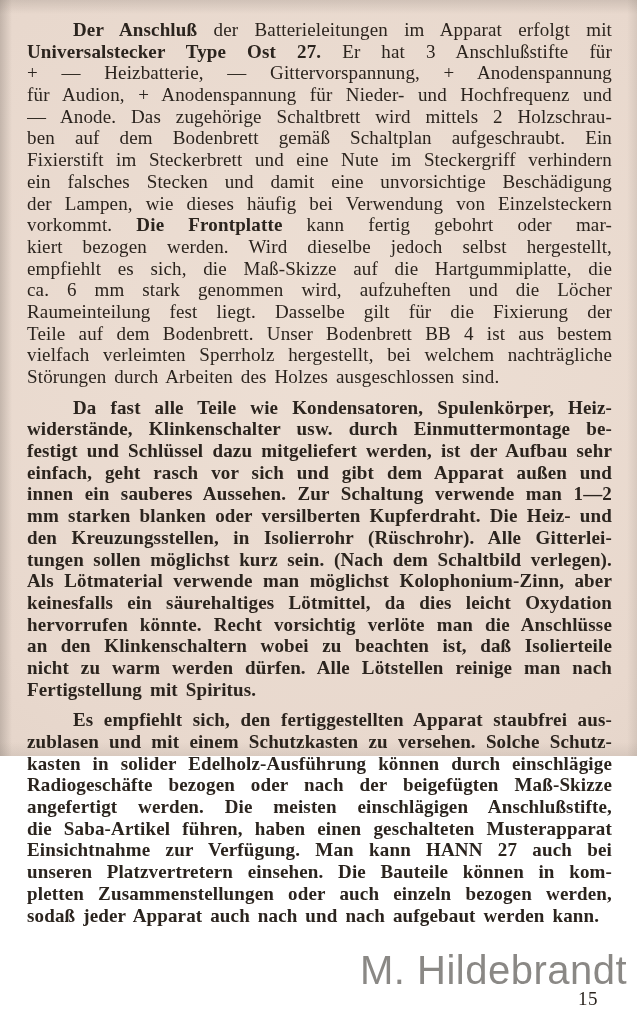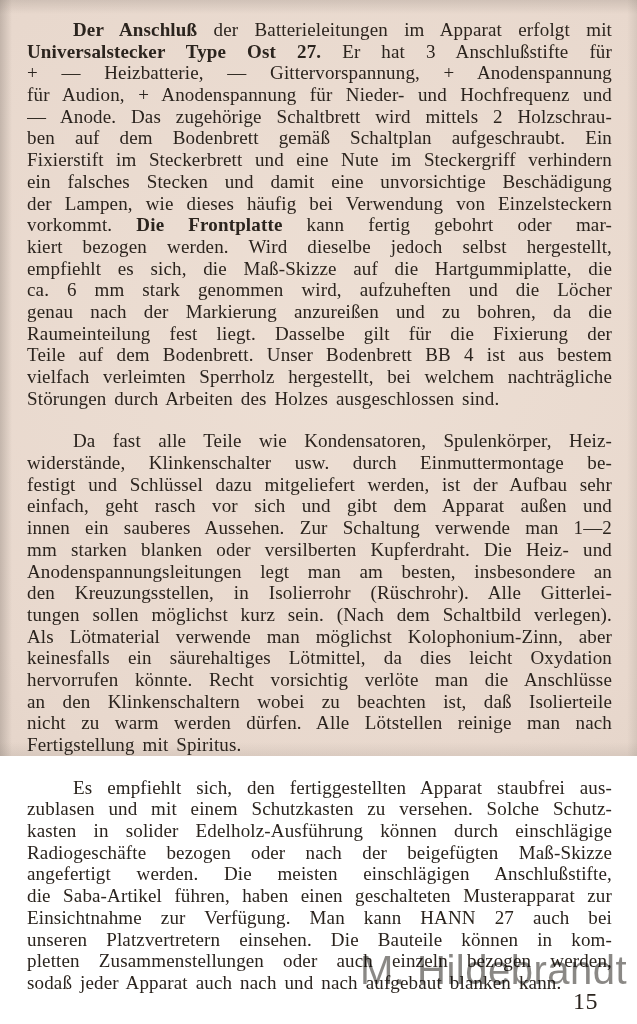--- a/index.html
+++ b/index.html
@@ -23,21 +23,21 @@
       linear-gradient(270deg, rgba(110,100,92,0.14) 0px, rgba(110,100,92,0.0) 10px),
       linear-gradient(0deg, rgba(110,100,92,0.12) 0px, rgba(110,100,92,0.0) 14px),
       radial-gradient(ellipse 130% 105% at 52% 45%, #eddfd4 0%, var(--paper) 55%, #e0d0c5 85%, #d6c6bb 100%);
   }
   .text-block {
     position: absolute;
     left: 27px;
     top: 19px;
     width: 585px;
   }
-  .paragraph + .paragraph { margin-top: 21px; }
+  .paragraph + .paragraph { margin-top: 9px; font-weight: bold; }
   .line {
     font-size: 19px;
     line-height: 21.7px;
     height: 21.7px;
     overflow: hidden;
     text-align: justify;
     text-align-last: justify;
     word-spacing: 2px;
     letter-spacing: 0.15px;
   }
@@ -54,21 +54,21 @@
     color: var(--wm);
     opacity: 0.72;
     mix-blend-mode: multiply;
     letter-spacing: 0.5px;
     white-space: nowrap;
   }
   .page-number {
     position: absolute;
     right: 39px;
     top: 988px;
-    font-size: 24px;
+    font-size: 19px;
     letter-spacing: 0.5px;
   }
 </style>
 </head>
 <body>
 
 <div class="page">
   <div class="text-block">
       <div class="paragraph">
         <div class="line first"><span class="bold">Der Anschluß</span><span> der Batterieleitungen im Apparat erfolgt mit</span></div>
@@ -77,51 +77,49 @@
         <div class="line"><span>für Audion, + Anodenspannung für Nieder- und Hochfrequenz und</span></div>
         <div class="line"><span>— Anode. Das zugehörige Schaltbrett wird mittels 2 Holzschrau-</span></div>
         <div class="line"><span>ben auf dem Bodenbrett gemäß Schaltplan aufgeschraubt. Ein</span></div>
         <div class="line"><span>Fixierstift im Steckerbrett und eine Nute im Steckergriff verhindern</span></div>
         <div class="line"><span>ein falsches Stecken und damit eine unvorsichtige Beschädigung</span></div>
         <div class="line"><span>der Lampen, wie dieses häufig bei Verwendung von Einzelsteckern</span></div>
         <div class="line"><span>vorkommt. </span><span class="bold">Die Frontplatte</span><span> kann fertig gebohrt oder mar-</span></div>
         <div class="line"><span>kiert bezogen werden. Wird dieselbe jedoch selbst hergestellt,</span></div>
         <div class="line"><span>empfiehlt es sich, die Maß-Skizze auf die Hartgummiplatte, die</span></div>
         <div class="line"><span>ca. 6 mm stark genommen wird, aufzuheften und die Löcher</span></div>
-        <div class="line"><span>genau nach der Markierung anzureißen und zu bohren, da die</span></div>
         <div class="line"><span>Raumeinteilung fest liegt. Dasselbe gilt für die Fixierung der</span></div>
         <div class="line"><span>Teile auf dem Bodenbrett. Unser Bodenbrett BB 4 ist aus bestem</span></div>
         <div class="line"><span>vielfach verleimten Sperrholz hergestellt, bei welchem nachträgliche</span></div>
         <div class="line last"><span>Störungen durch Arbeiten des Holzes ausgeschlossen sind.</span></div>
       </div>
       <div class="paragraph">
         <div class="line first"><span>Da fast alle Teile wie Kondensatoren, Spulenkörper, Heiz-</span></div>
         <div class="line"><span>widerstände, Klinkenschalter usw. durch Einmuttermontage be-</span></div>
         <div class="line"><span>festigt und Schlüssel dazu mitgeliefert werden, ist der Aufbau sehr</span></div>
         <div class="line"><span>einfach, geht rasch vor sich und gibt dem Apparat außen und</span></div>
         <div class="line"><span>innen ein sauberes Aussehen. Zur Schaltung verwende man 1—2</span></div>
         <div class="line"><span>mm starken blanken oder versilberten Kupferdraht. Die Heiz- und</span></div>
-        <div class="line"><span>Anodenspannungsleitungen legt man am besten, insbesondere an</span></div>
         <div class="line"><span>den Kreuzungsstellen, in Isolierrohr (Rüschrohr). Alle Gitterlei-</span></div>
         <div class="line"><span>tungen sollen möglichst kurz sein. (Nach dem Schaltbild verlegen).</span></div>
         <div class="line"><span>Als Lötmaterial verwende man möglichst Kolophonium-Zinn, aber</span></div>
         <div class="line"><span>keinesfalls ein säurehaltiges Lötmittel, da dies leicht Oxydation</span></div>
         <div class="line"><span>hervorrufen könnte. Recht vorsichtig verlöte man die Anschlüsse</span></div>
         <div class="line"><span>an den Klinkenschaltern wobei zu beachten ist, daß Isolierteile</span></div>
         <div class="line"><span>nicht zu warm werden dürfen. Alle Lötstellen reinige man nach</span></div>
         <div class="line last"><span>Fertigstellung mit Spiritus.</span></div>
       </div>
       <div class="paragraph">
         <div class="line first"><span>Es empfiehlt sich, den fertiggestellten Apparat staubfrei aus-</span></div>
         <div class="line"><span>zublasen und mit einem Schutzkasten zu versehen. Solche Schutz-</span></div>
         <div class="line"><span>kasten in solider Edelholz-Ausführung können durch einschlägige</span></div>
         <div class="line"><span>Radiogeschäfte bezogen oder nach der beigefügten Maß-Skizze</span></div>
         <div class="line"><span>angefertigt werden. Die meisten einschlägigen Anschlußstifte,</span></div>
         <div class="line"><span>die Saba-Artikel führen, haben einen geschalteten Musterapparat zur</span></div>
         <div class="line"><span>Einsichtnahme zur Verfügung. Man kann HANN 27 auch bei</span></div>
         <div class="line"><span>unseren Platzvertretern einsehen. Die Bauteile können in kom-</span></div>
         <div class="line"><span>pletten Zusammenstellungen oder auch einzeln bezogen werden,</span></div>
-        <div class="line last"><span>sodaß jeder Apparat auch nach und nach aufgebaut blanken kann.</span></div>
+        <div class="line last"><span>sodaß jeder Apparat auch nach und nach aufgebaut werden kann.</span></div>
       </div>
     </div>
   <div class="watermark">M. Hildebrandt</div>
   <div class="page-number">15</div>
 </div>
 
 </body></html>

